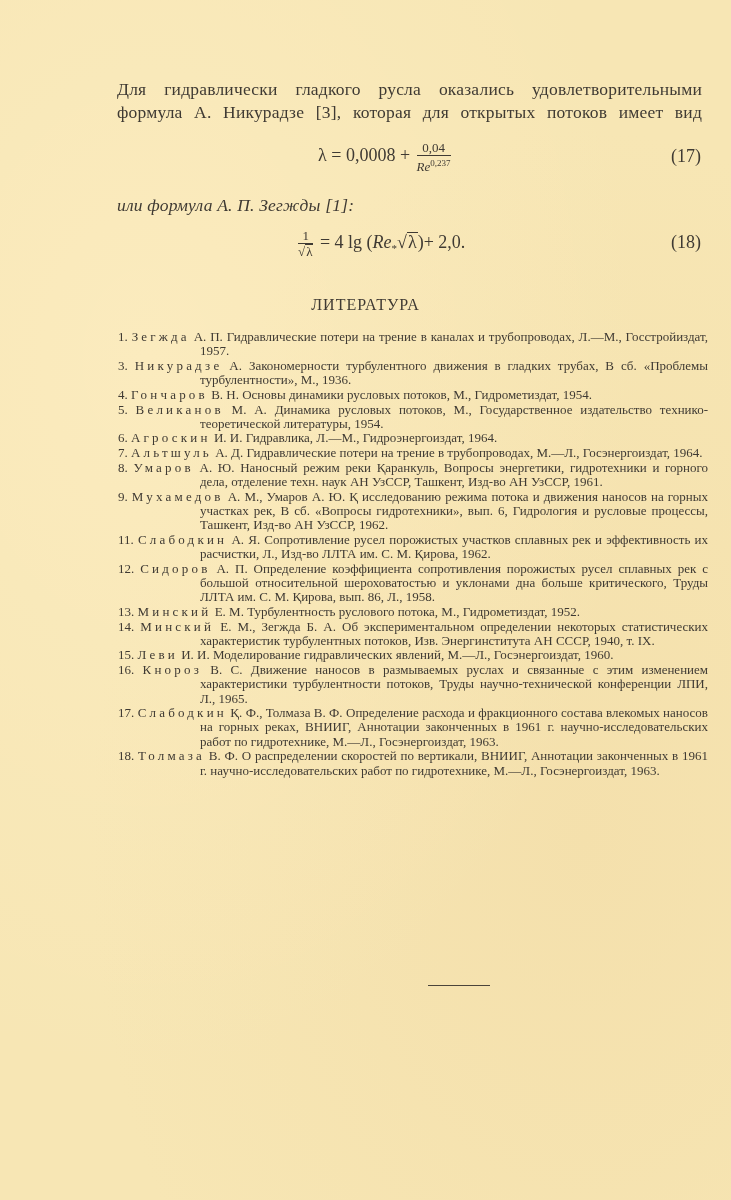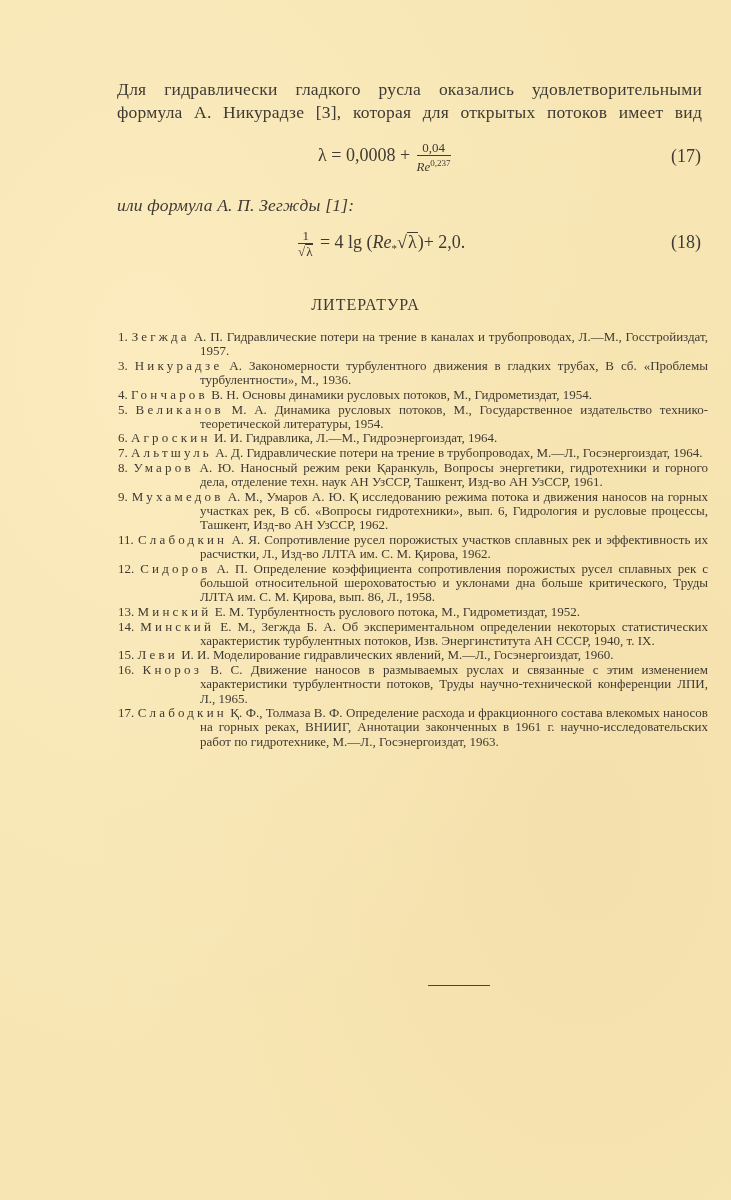--- a/index.html
+++ b/index.html
@@ -151,16 +151,17 @@
       <div class="ref"><span class="rnum">7.</span> <span class="author">Альтшуль</span> <span class="author-init">А. Д.</span> <span class="rtext">Гидравлические потери на трение в трубопроводах, М.—Л., Госэнергоиздат, 1964.</span></div>
       <div class="ref"><span class="rnum">8.</span> <span class="author">Умаров</span> <span class="author-init">А. Ю.</span> <span class="rtext">Наносный режим реки Қаранкуль, Вопросы энергетики, гидротехники и горного дела, отделение техн. наук АН УзССР, Ташкент, Изд-во АН УзССР, 1961.</span></div>
       <div class="ref"><span class="rnum">9.</span> <span class="author">Мухамедов</span> <span class="author-init">А. М., Умаров А. Ю.</span> <span class="rtext">Қ исследованию режима потока и движения наносов на горных участках рек, В сб. «Вопросы гидротехники», вып. 6, Гидрология и русловые процессы, Ташкент, Изд-во АН УзССР, 1962.</span></div>
       <div class="ref"><span class="rnum">11.</span> <span class="author">Слабодкин</span> <span class="author-init">А. Я.</span> <span class="rtext">Сопротивление русел порожистых участков сплавных рек и эффективность их расчистки, Л., Изд-во ЛЛТА им. С. М. Қирова, 1962.</span></div>
       <div class="ref"><span class="rnum">12.</span> <span class="author">Сидоров</span> <span class="author-init">А. П.</span> <span class="rtext">Определение коэффициента сопротивления порожистых русел сплавных рек с большой относительной шероховатостью и уклонами дна больше критического, Труды ЛЛТА им. С. М. Қирова, вып. 86, Л., 1958.</span></div>
       <div class="ref"><span class="rnum">13.</span> <span class="author">Минский</span> <span class="author-init">Е. М.</span> <span class="rtext">Турбулентность руслового потока, М., Гидрометиздат, 1952.</span></div>
       <div class="ref"><span class="rnum">14.</span> <span class="author">Минский</span> <span class="author-init">Е. М., Зегжда Б. А.</span> <span class="rtext">Об экспериментальном определении некоторых статистических характеристик турбулентных потоков, Изв. Энергинститута АН СССР, 1940, т. IX.</span></div>
       <div class="ref"><span class="rnum">15.</span> <span class="author">Леви</span> <span class="author-init">И. И.</span> <span class="rtext">Моделирование гидравлических явлений, М.—Л., Госэнергоиздат, 1960.</span></div>
       <div class="ref"><span class="rnum">16.</span> <span class="author">Кнороз</span> <span class="author-init">В. С.</span> <span class="rtext">Движение наносов в размываемых руслах и связанные с этим изменением характеристики турбулентности потоков, Труды научно-технической конференции ЛПИ, Л., 1965.</span></div>
       <div class="ref"><span class="rnum">17.</span> <span class="author">Слабодкин</span> <span class="author-init">Қ. Ф., Толмаза В. Ф.</span> <span class="rtext">Определение расхода и фракционного состава влекомых наносов на горных реках, ВНИИГ, Аннотации законченных в 1961 г. научно-исследовательских работ по гидротехнике, М.—Л., Госэнергоиздат, 1963.</span></div>
+      <div class="ref"><span class="rnum">18.</span> <span class="author">Толмаза</span> <span class="author-init">В. Ф.</span> <span class="rtext">О распределении скоростей по вертикали, ВНИИГ, Аннотации законченных в 1961 г. научно-исследовательских работ по гидротехнике, М.—Л., Госэнергоиздат, 1963.</span></div>
     </div>
 
   <div class="rule"></div>
 </div>
 
 </body></html>

